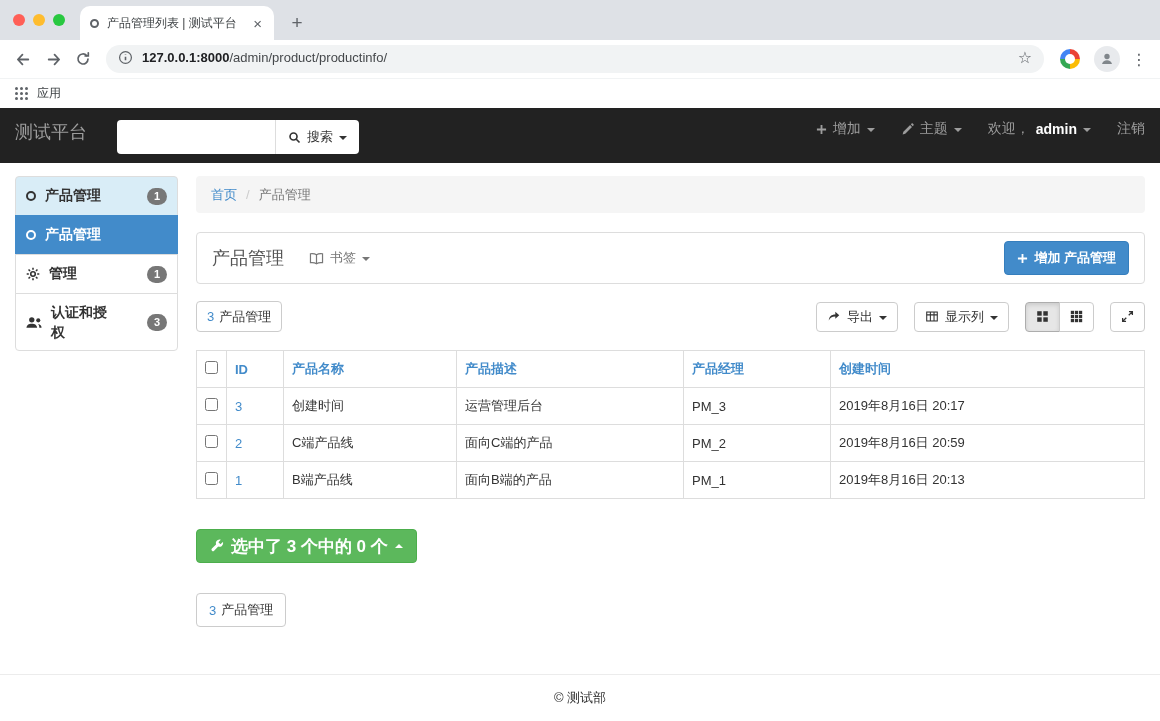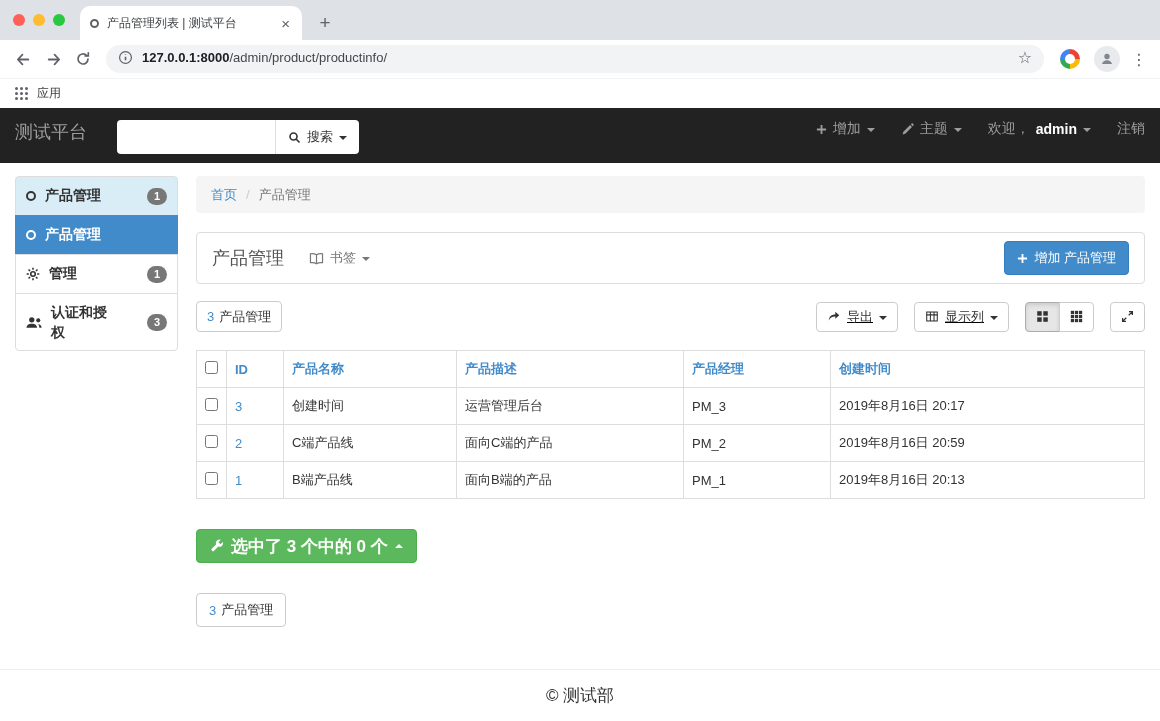--- a/index.html
+++ b/index.html
@@ -7,21 +7,21 @@
   body {
     width:1160px; height:721px; position:relative; background:#fff;
     font-family:"Liberation Sans","DejaVu Sans",sans-serif;
   }
 
   
   .tabstrip { height:40px; background:#dee1e6; position:relative; display:flex; align-items:flex-end; }
   .traffic { position:absolute; left:13px; top:14px; display:flex; gap:8px; }
   .tl { width:12px; height:12px; border-radius:50%; }
   .tl.red{background:#ff5f57}.tl.yellow{background:#febc2e}.tl.green{background:#28c840}
-  .tab { margin-left:80px; width:222px; height:34px; background:#fff; border-radius:10px 10px 0 0;
+  .tab { margin-left:80px; width:194px; height:34px; background:#fff; border-radius:10px 10px 0 0;
          display:flex; align-items:center; padding:8px 10px; gap:8px; }
   .favicon { width:9px; height:9px; border:2px solid #5f6368; border-radius:50%; flex:none; }
   .tab-title { flex:1; font-size:12px; color:#3c4043; white-space:nowrap; overflow:hidden; text-overflow:ellipsis; }
   .tab-close { font-size:15px; color:#5f6368; padding:0 2px; cursor:default; }
   .newtab { width:26px; height:26px; margin:0 0 4px 10px; display:flex; align-items:center; justify-content:center;
             font-size:19px; color:#5f6368; }
 
   .chrome-toolbar { height:38px; background:#fff; display:flex; align-items:center; padding:0 8px; }
   .nav-btn { width:30px; height:30px; display:flex; align-items:center; justify-content:center; color:#5f6368; }
   .omnibox { flex:1; height:28px; background:#f1f3f4; border-radius:14px; margin:0 8px;
@@ -82,27 +82,27 @@
   .crumb-home { color:#428bca; text-decoration:none; }
   .crumb-sep { color:#ccc; }
   .crumb-cur { color:#777; }
 
   .panel-head { margin-top:19px; border:1px solid #ddd; border-radius:4px; height:52px;
                 display:flex; align-items:center; padding:0 15px; }
   .panel-title { font-size:18px; color:#555; }
   .bookmark-dd { display:flex; align-items:center; gap:6px; margin-left:25px; color:#777; font-size:13px; }
   .btn-primary { margin-left:auto; display:flex; align-items:center; gap:6px; background:#428bca;
                  border:1px solid #357ebd; color:#fff; border-radius:4px; padding:0 12px; height:34px;
-                 font-size:13px; font-weight:normal; }
+                 font-size:13px; font-weight:bold; }
 
   .list-toolbar { margin-top:17px; display:flex; align-items:center; }
   .chip { display:inline-flex; align-items:center; gap:5px; border:1px solid #ccc; border-radius:4px;
           padding:0 10px; height:31px; font-size:13px; color:#333; background:#fff; }
   .chip .num { color:#428bca; }
-  .toolbar-right { margin-left:auto; display:flex; align-items:center; gap:16px;text-decoration:underline; }
+  .toolbar-right { margin-left:auto; display:flex; align-items:center; gap:16px; }
   .btn { display:flex; align-items:center; gap:6px; height:30px; padding:0 10px; background:#fff;
          border:1px solid #ccc; border-radius:4px; font-size:13px; color:#333; }
   .btn-group { display:flex; }
   .btn-group .btn { border-radius:0; margin-left:-1px; }
   .btn-group .btn:first-child { border-radius:4px 0 0 4px; margin-left:0; }
   .btn-group .btn:last-child { border-radius:0 4px 4px 0; }
   .btn.active { background:#e6e6e6; border-color:#adadad; box-shadow:inset 0 2px 4px rgba(0,0,0,.12); }
 
   table { margin-top:18px; width:100%; border-collapse:collapse; table-layout:fixed; }
   th,td { border:1px solid #ddd; padding:9px 8px; font-size:13px; text-align:left; vertical-align:middle;
@@ -117,21 +117,21 @@
   .bulk-row { margin-top:30px; }
   .btn-success { display:inline-flex; align-items:center; gap:7px; background:#5cb85c;
                  border:1px solid #4cae4c; color:#fff; border-radius:4px; height:34px; padding:0 13px;
                  font-size:17px; font-weight:bold; }
   .chip-row { margin-top:30px; }
   .bottom-chip { display:inline-flex; align-items:center; gap:5px; border:1px solid #ccc; border-radius:4px;
                  height:34px; padding:0 12px; font-size:13px; color:#333; background:#fff; }
   .bottom-chip .num { color:#428bca; }
 
   .footer { position:absolute; left:0; right:0; bottom:0; border-top:1px solid #ececec; padding:14px 0;
-            text-align:center; font-size:17px; color:#333; background:#fff; }
+            text-align:center; font-size:13px; color:#333; background:#fff; }
 </style>
 </head>
 <body>
 
 <div class="tabstrip">
   <div class="traffic">
     <span class="tl red"></span>
     <span class="tl yellow"></span>
     <span class="tl green"></span>
   </div>

